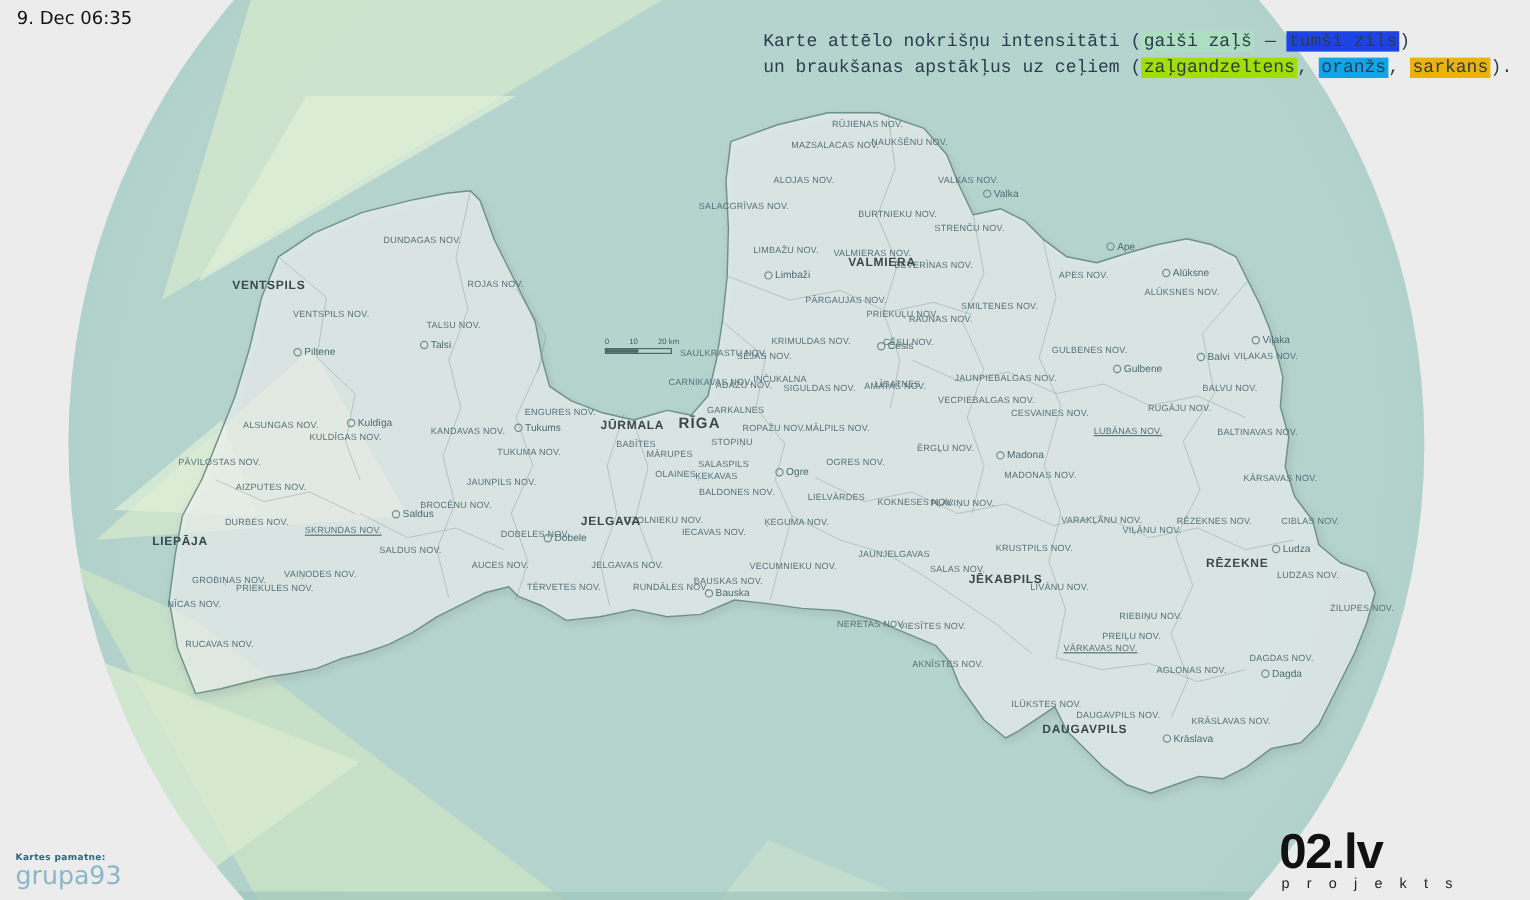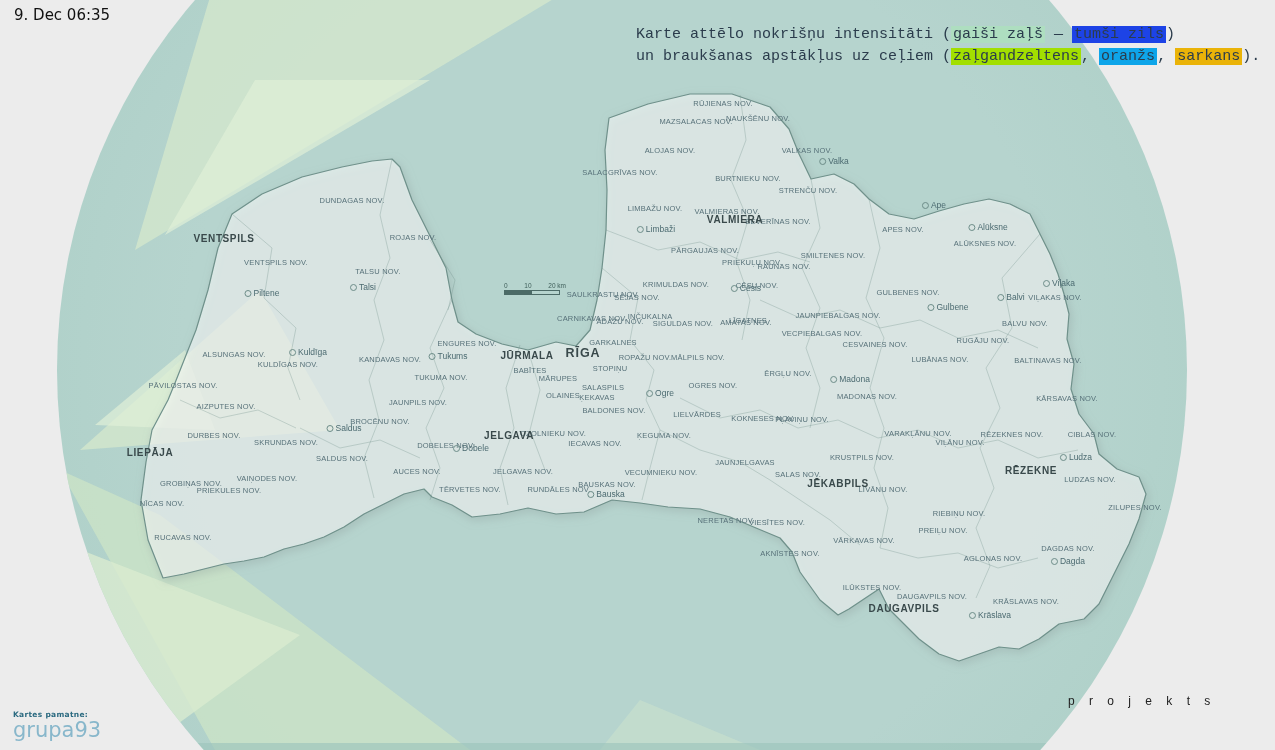--- a/index.html
+++ b/index.html
@@ -122,21 +122,21 @@
     <span class="map-label muni-lbl" style="left: 441px; top: 377px;">TUKUMA NOV.</span>
     <span class="map-label muni-lbl" style="left: 467px; top: 343px;">ENGURES NOV.</span>
     <span class="map-label muni-lbl" style="left: 418px; top: 402px;">JAUNPILS NOV.</span>
     <span class="map-label muni-lbl" style="left: 226px; top: 406px;">AIZPUTES NOV.</span>
     <span class="map-label muni-lbl" style="left: 214px; top: 435px;">DURBES NOV.</span>
     <span class="map-label muni-lbl" style="left: 191px; top: 483px;">GROBIŅAS NOV.</span>
     <span class="map-label muni-lbl" style="left: 162px; top: 503px;">NĪCAS NOV.</span>
     <span class="map-label muni-lbl" style="left: 183px; top: 537px;">RUCAVAS NOV.</span>
     <span class="map-label muni-lbl" style="left: 229px; top: 490px;">PRIEKULES NOV.</span>
     <span class="map-label muni-lbl" style="left: 267px; top: 478px;">VAIŅODES NOV.</span>
-    <span class="map-label muni-lbl" style="left: 286px; top: 442px;">SKRUNDAS NOV.</span>
+    <span class="map-label muni-lbl" style="left: 286px; top: 442px; text-decoration: underline;">SKRUNDAS NOV.</span>
     <span class="map-label muni-lbl" style="left: 342px; top: 458px;">SALDUS NOV.</span>
     <span class="map-label muni-lbl" style="left: 380px; top: 421px;">BROCĒNU NOV.</span>
     <span class="map-label muni-lbl" style="left: 417px; top: 471px;">AUCES NOV.</span>
     <span class="map-label muni-lbl" style="left: 446px; top: 445px;">DOBELES NOV.</span>
     <span class="map-label muni-lbl" style="left: 470px; top: 489px;">TĒRVETES NOV.</span>
     <span class="map-label muni-lbl" style="left: 523px; top: 471px;">JELGAVAS NOV.</span>
     <span class="map-label muni-lbl" style="left: 553px; top: 433px;">OZOLNIEKU NOV.</span>
     <span class="map-label muni-lbl" style="left: 559px; top: 489px;">RUNDĀLES NOV.</span>
     <span class="map-label muni-lbl" style="left: 607px; top: 484px;">BAUSKAS NOV.</span>
     <span class="map-label muni-lbl" style="left: 595px; top: 443px;">IECAVAS NOV.</span>
@@ -178,21 +178,21 @@
     <span class="map-label muni-lbl" style="left: 705px; top: 250px;">PĀRGAUJAS NOV.</span>
     <span class="map-label muni-lbl" style="left: 752px; top: 262px;">PRIEKUĻU NOV.</span>
     <span class="map-label muni-lbl" style="left: 784px; top: 266px;">RAUNAS NOV.</span>
     <span class="map-label muni-lbl" style="left: 833px; top: 255px;">SMILTENES NOV.</span>
     <span class="map-label muni-lbl" style="left: 903px; top: 229px;">APES NOV.</span>
     <span class="map-label muni-lbl" style="left: 985px; top: 243px;">ALŪKSNES NOV.</span>
     <span class="map-label muni-lbl" style="left: 908px; top: 292px;">GULBENES NOV.</span>
     <span class="map-label muni-lbl" style="left: 1055px; top: 297px;">VIĻAKAS NOV.</span>
     <span class="map-label muni-lbl" style="left: 1025px; top: 323px;">BALVU NOV.</span>
     <span class="map-label muni-lbl" style="left: 983px; top: 340px;">RUGĀJU NOV.</span>
-    <span class="map-label muni-lbl" style="left: 940px; top: 359px;">LUBĀNAS NOV.</span>
+    <span class="map-label muni-lbl" style="left: 940px; top: 359px; text-decoration: underline;">LUBĀNAS NOV.</span>
     <span class="map-label muni-lbl" style="left: 875px; top: 344px;">CESVAINES NOV.</span>
     <span class="map-label muni-lbl" style="left: 867px; top: 396px;">MADONAS NOV.</span>
     <span class="map-label muni-lbl" style="left: 788px; top: 373px;">ĒRGĻU NOV.</span>
     <span class="map-label muni-lbl" style="left: 822px; top: 333px;">VECPIEBALGAS NOV.</span>
     <span class="map-label muni-lbl" style="left: 838px; top: 304px; margin-top: 11px;">JAUNPIEBALGAS NOV.</span>
     <span class="map-label muni-lbl" style="left: 802px; top: 419px;">PĻAVIŅU NOV.</span>
     <span class="map-label muni-lbl" style="left: 763px; top: 418px;">KOKNESES NOV.</span>
     <span class="map-label muni-lbl" style="left: 745px; top: 462px;">JAUNJELGAVAS</span>
     <span class="map-label muni-lbl" style="left: 726px; top: 520px;">NERETAS NOV.</span>
     <span class="map-label muni-lbl" style="left: 777px; top: 522px;">VIESĪTES NOV.</span>
@@ -205,21 +205,21 @@
     <span class="map-label muni-lbl" style="left: 1012px; top: 434px;">RĒZEKNES NOV.</span>
     <span class="map-label muni-lbl" style="left: 1067px; top: 398px;">KĀRSAVAS NOV.</span>
     <span class="map-label muni-lbl" style="left: 1048px; top: 360px;">BALTINAVAS NOV.</span>
     <span class="map-label muni-lbl" style="left: 1092px; top: 434px;">CIBLAS NOV.</span>
     <span class="map-label muni-lbl" style="left: 1090px; top: 479px;">LUDZAS NOV.</span>
     <span class="map-label muni-lbl" style="left: 1135px; top: 507px;">ZILUPES NOV.</span>
     <span class="map-label muni-lbl" style="left: 1068px; top: 548px;">DAGDAS NOV.</span>
     <span class="map-label muni-lbl" style="left: 993px; top: 558px;">AGLONAS NOV.</span>
     <span class="map-label muni-lbl" style="left: 959px; top: 513px;">RIEBIŅU NOV.</span>
     <span class="map-label muni-lbl" style="left: 943px; top: 530px;">PREIĻU NOV.</span>
-    <span class="map-label muni-lbl" style="left: 864px; top: 540px;">VĀRKAVAS NOV.</span>
+    <span class="map-label muni-lbl" style="left: 917px; top: 540px; text-decoration: underline;">VĀRKAVAS NOV.</span>
     <span class="map-label muni-lbl" style="left: 872px; top: 587px;">ILŪKSTES NOV.</span>
     <span class="map-label muni-lbl" style="left: 932px; top: 596px;">DAUGAVPILS NOV.</span>
     <span class="map-label muni-lbl" style="left: 1026px; top: 601px;">KRĀSLAVAS NOV.</span>
     <span class="map-label town-lbl" style="left: 363px; top: 287px;">Talsi</span>
     <span class="map-label town-lbl" style="left: 262px; top: 293px;">Piltene</span>
     <span class="map-label town-lbl" style="left: 308px; top: 352px;">Kuldīga</span>
     <span class="map-label town-lbl" style="left: 344px; top: 428px;">Saldus</span>
     <span class="map-label town-lbl" style="left: 471px; top: 448px;">Dobele</span>
     <span class="map-label town-lbl" style="left: 606px; top: 494px;">Bauska</span>
     <span class="map-label town-lbl" style="left: 448px; top: 356px;">Tukums</span>
@@ -268,14 +268,15 @@
       <div class="seg"></div>
     </div>
 </div>
 
 <div id="credits">
   <div class="lbl">Kartes pamatne:</div>
   <div class="name">grupa93</div>
 </div>
 
 <div id="logo">
+  <div class="name">02.lv</div>
   <div class="sub">p r o j e k t s</div>
 </div>
 
 </body></html>

